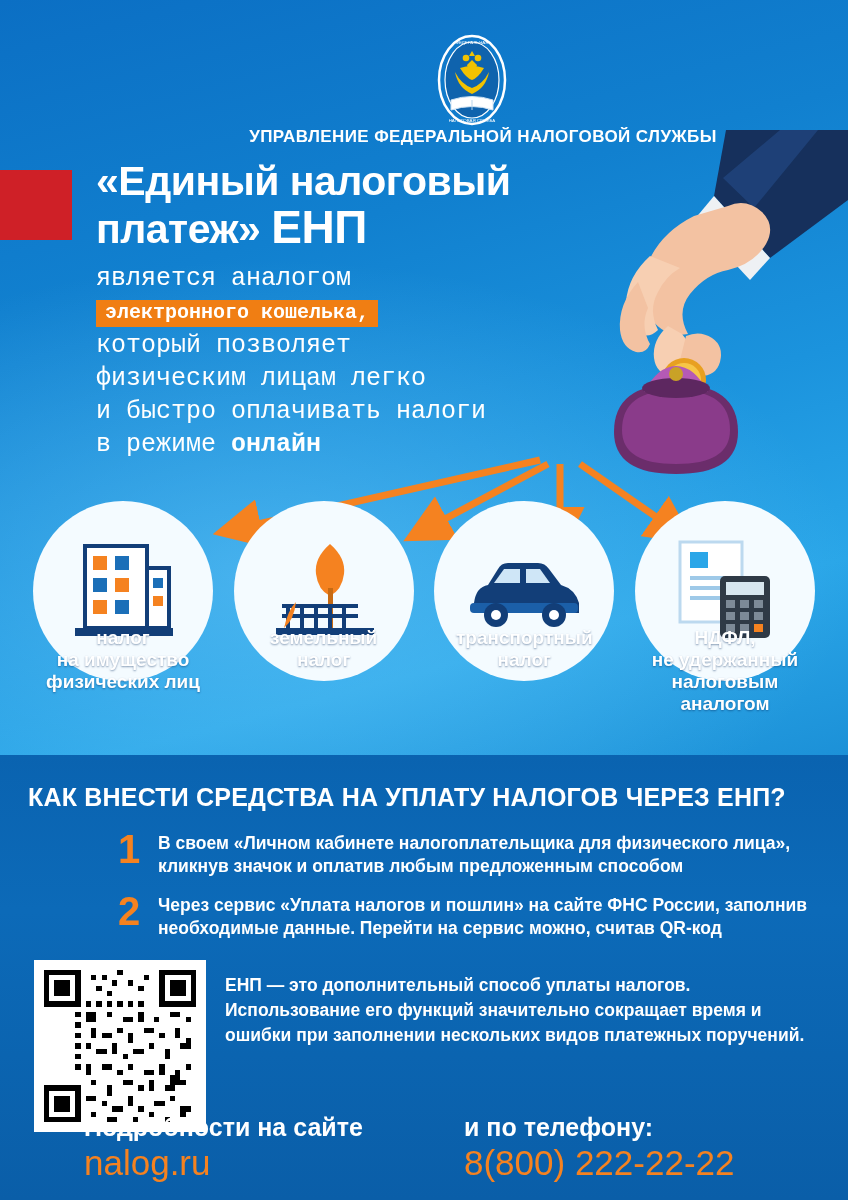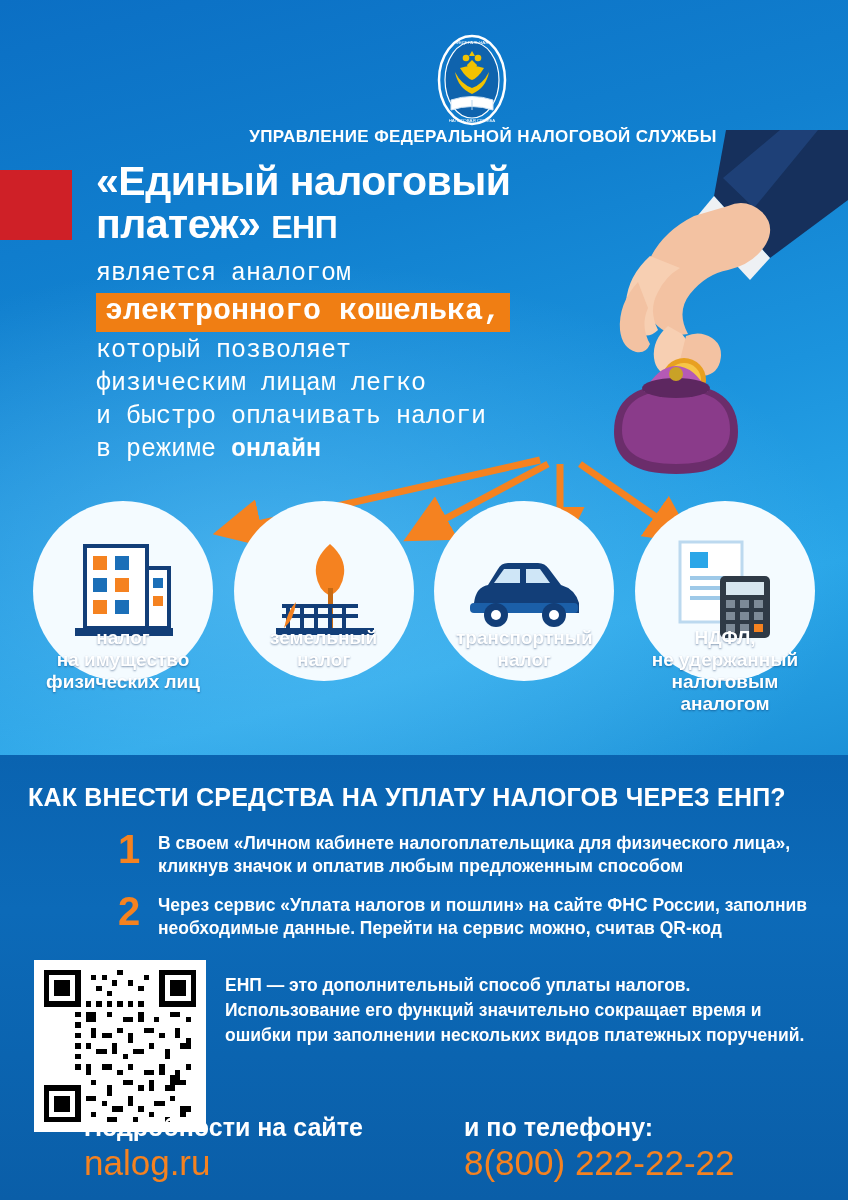--- a/index.html
+++ b/index.html
@@ -68,37 +68,37 @@
     width: 470px;
     z-index: 6;
   }
   .title-main {
     color: #ffffff;
     font-size: 41px;
     font-weight: bold;
     line-height: 1.06;
     letter-spacing: -0.5px;
   }
-  .title-main .enp { font-size: 32px; text-align: right; }
+  .title-main .enp { font-size: 46px; text-align: right; }
   .subtitle {
     margin-top: 10px;
     color: #ffffff;
     font-size: 25px;
     line-height: 1.32;
     font-weight: 400;
     font-family: Liberation Mono, monospace;
   }
   .hl {
     display: inline-block;
     background: #f07e13;
     color: #ffffff;
     font-weight: bold;
     padding: 1px 9px 3px 9px;
     margin: 3px 0 2px 0;
-    font-size: 30px;
+    font-size: 20px;
     line-height: 1.16;
   }
   .subtitle .b { font-weight: bold; }
 
   
   .art {
     position: absolute;
     right: 0px; top: 130px;
     width: 330px; height: 360px;
     z-index: 5;

